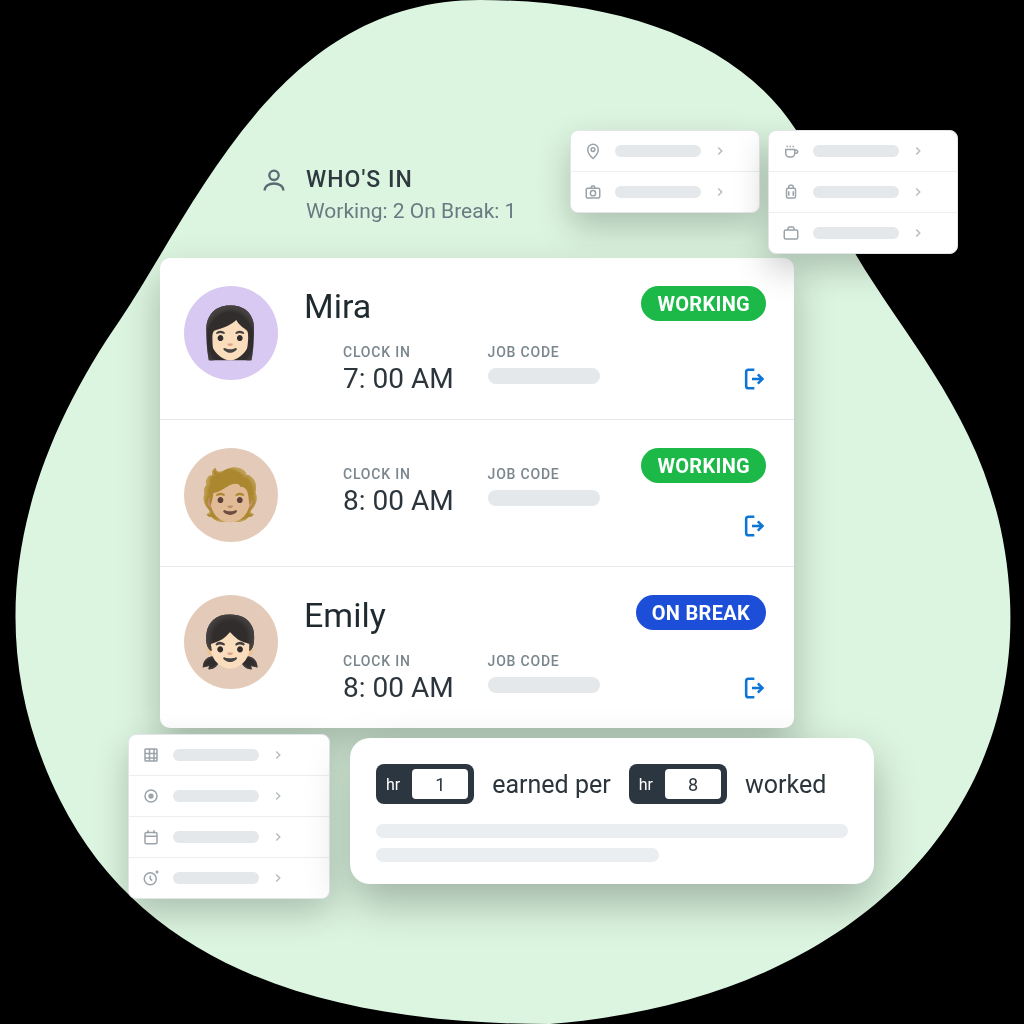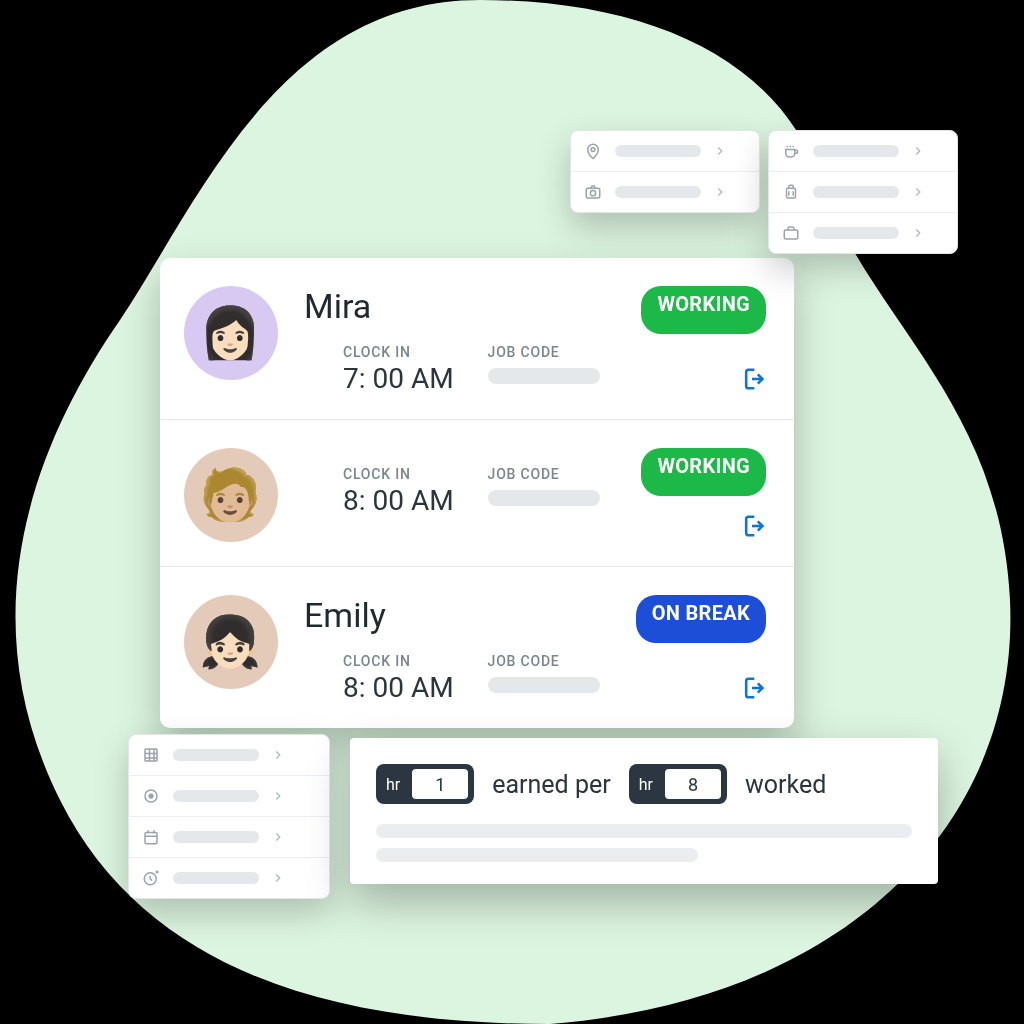--- a/index.html
+++ b/index.html
@@ -32,55 +32,67 @@
 .avatar { width: 94px; height: 94px; border-radius: 50%; flex-shrink: 0; display:flex; align-items:center; justify-content:center; font-size:50px; }
 .av-mira  { background:#d8c9f2; }
 .av-corey { background:#e4cbb9; }
 .av-emily { background:#e4cbb9; }
 .info { margin-left: 26px; flex: 1; }
 .name { font-size: 34px; font-weight: 400; color: #1f2a30; }
 .fields { display:flex; gap: 34px; margin-top: 18px; margin-left: 39px; }
 .field-label { font-size: 14px; letter-spacing: 0.8px; color: #7a868d; font-weight: 500; }
 .field-value { font-size: 28px; color: #2b353b; margin-top: 2px; }
 .job-skel { width: 112px; height: 16px; background:#e4e8ea; border-radius: 8px; margin-top:8px; }
-.badge { position:absolute; right:28px; top:28px; padding: 6px 16px 18px; border-radius: 20px; color:#fff; font-weight:700; font-size:20px; letter-spacing:0.3px; }
+.badge { position:absolute; right:28px; top:28px; padding: 6px 16px 5px; border-radius: 20px; color:#fff; font-weight:700; font-size:20px; letter-spacing:0.3px; }
 .badge-working { background:#1cb848; }
 .badge-break   { background:#1d4ed8; }
 .exit { position:absolute; right:28px; bottom:26px; width:28px; height:28px; color:#0d75d6; cursor:pointer; }
 
 
 .popover {
   position:absolute; background:#fff; border:1px solid #e3e6e8; border-radius:8px;
   box-shadow: 0 14px 34px rgba(0,0,0,0.22);
 }
 .popover .prow {
   display:flex; align-items:center; gap:12px; padding:10px 12px; border-bottom:1px solid #eceff1; cursor:pointer;
 }
 .popover .prow:last-child { border-bottom:none; }
 .prow .picon { width:20px; height:20px; color:#9aa3a9; display:flex; align-items:center; justify-content:center; }
 .prow .skel { flex:1; height:12px; background:#e4e8ea; border-radius:6px; max-width:86px; }
 .prow .chev { color:#b5bcc1; }
 
 
-.accrual { position:absolute; left:350px; top:738px; width:588px; background:#fff; border-radius:4px; padding:26px 26px 22px; box-shadow: 0 18px 44px rgba(0,0,0,0.28); text-align: right; }
+.accrual { position:absolute; left:350px; top:738px; width:524px; background:#fff; border-radius:20px; padding:26px 26px 22px; box-shadow: 0 18px 44px rgba(0,0,0,0.28); text-align: right; }
 .accrual-line { display:flex; align-items:center; gap:18px; font-size:25px; color:#2b353b; }
 .stepper { display:flex; align-items:stretch; background:#2c3640; border-radius:8px; overflow:hidden; height:40px; }
 .stepper .unit { color:#fff; padding:0 10px; display:flex; align-items:center; font-size:16px; }
 .stepper .val  { background:#fff; border:2px solid #2c3640; border-radius:6px; margin:3px 4px 3px 0; width:60px; display:flex; align-items:center; justify-content:center; font-size:18px; color:#2b353b; }
 .accrual .bar { height:14px; border-radius:7px; background:#ebeef0; margin-top:20px; }
 .accrual .bar.short { width:60%; margin-top:10px; }
 
 svg { display:block; }
 </style>
 </head>
 <body>
 
 <div class="bg-blob"></div>
 <div class="stage">
 
+  <div class="header">
+    <span class="header-icon">
+      <svg width="28" height="28" viewBox="0 0 24 24" fill="none" stroke="currentColor" stroke-width="2">
+          <circle cx="12" cy="8" r="4"></circle>
+          <path d="M4 21c0-4 4-6 8-6s8 2 8 6"></path>
+        </svg>
+    </span>
+    <div class="header-text">
+      <div class="title">WHO'S IN</div>
+      <div class="counts">Working: 2  On Break: 1</div>
+    </div>
+  </div>
 
   <div class="card" id="emp-card">
       <div class="row">
         <div class="avatar av-mira">👩🏻</div>
         <div class="info">
           <div class="name">Mira</div>
           <div class="fields">
             <div>
               <div class="field-label">CLOCK IN</div>
               <div class="field-value">7: 00 AM</div>

